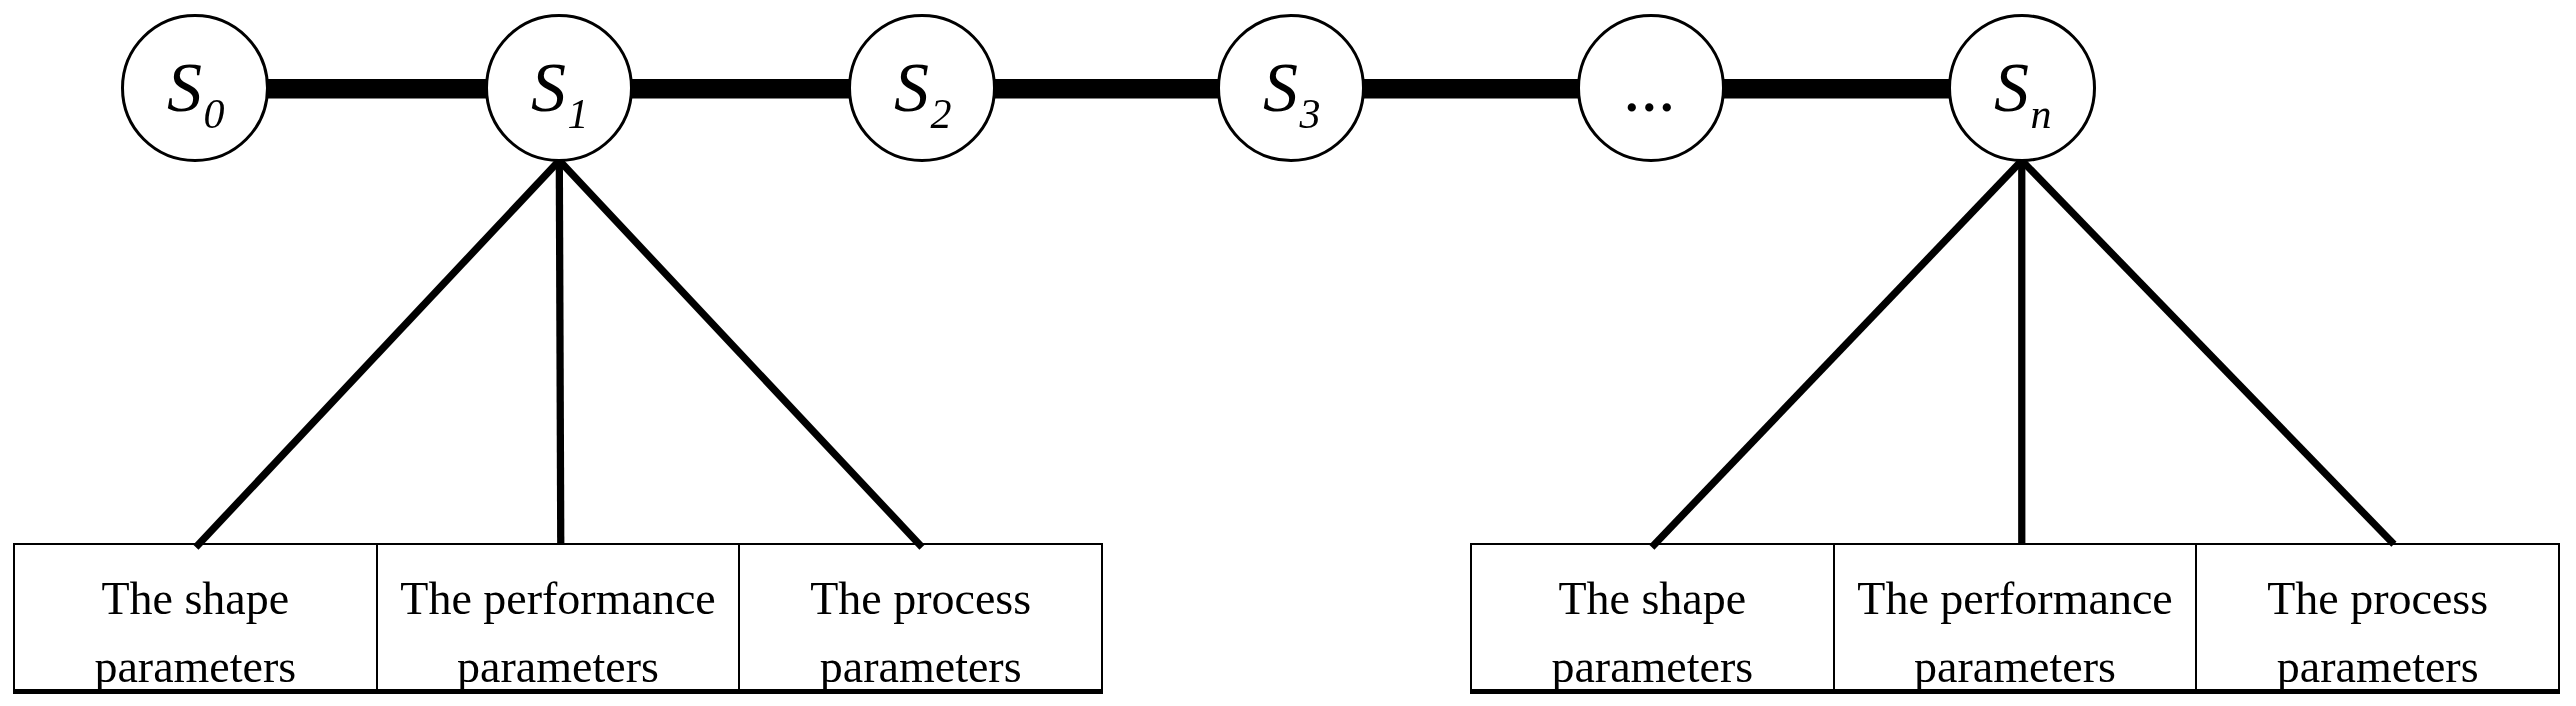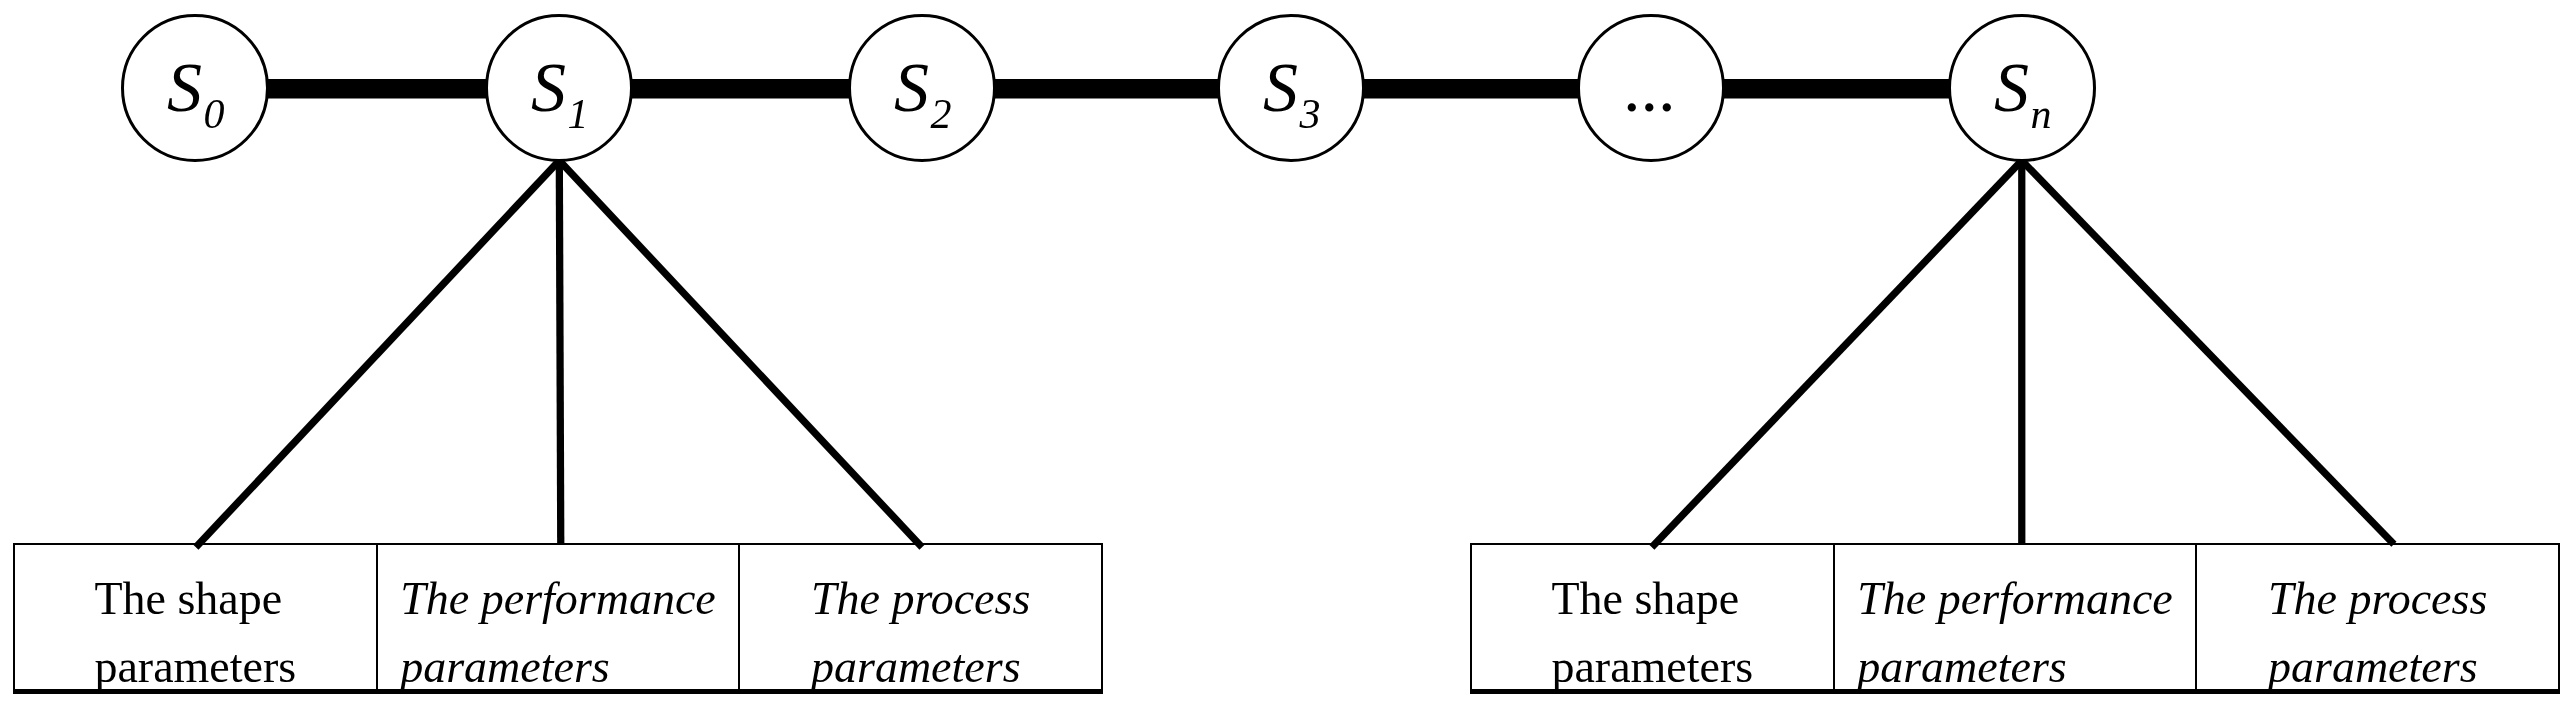--- a/index.html
+++ b/index.html
@@ -74,26 +74,26 @@
   }
   .param-box {
     flex: 1 1 0;
     display: flex;
     align-items: center;
     justify-content: center;
     background: transparent;
   }
   .param-box + .param-box {
     border-left: 2.9px solid #000000;
-    font-style: italic;
   }
   .box-text {
     font-size: 46px;
     line-height: 68px;
     color: #000000;
+    text-align: center;
     margin-top: 32px;
   }
   .box-line { display: block; }
 </style>
 </head>
 <body>
 
 <div class="stage">
 
   <svg class="wires" width="2576" height="707" viewBox="0 0 3551 974">

